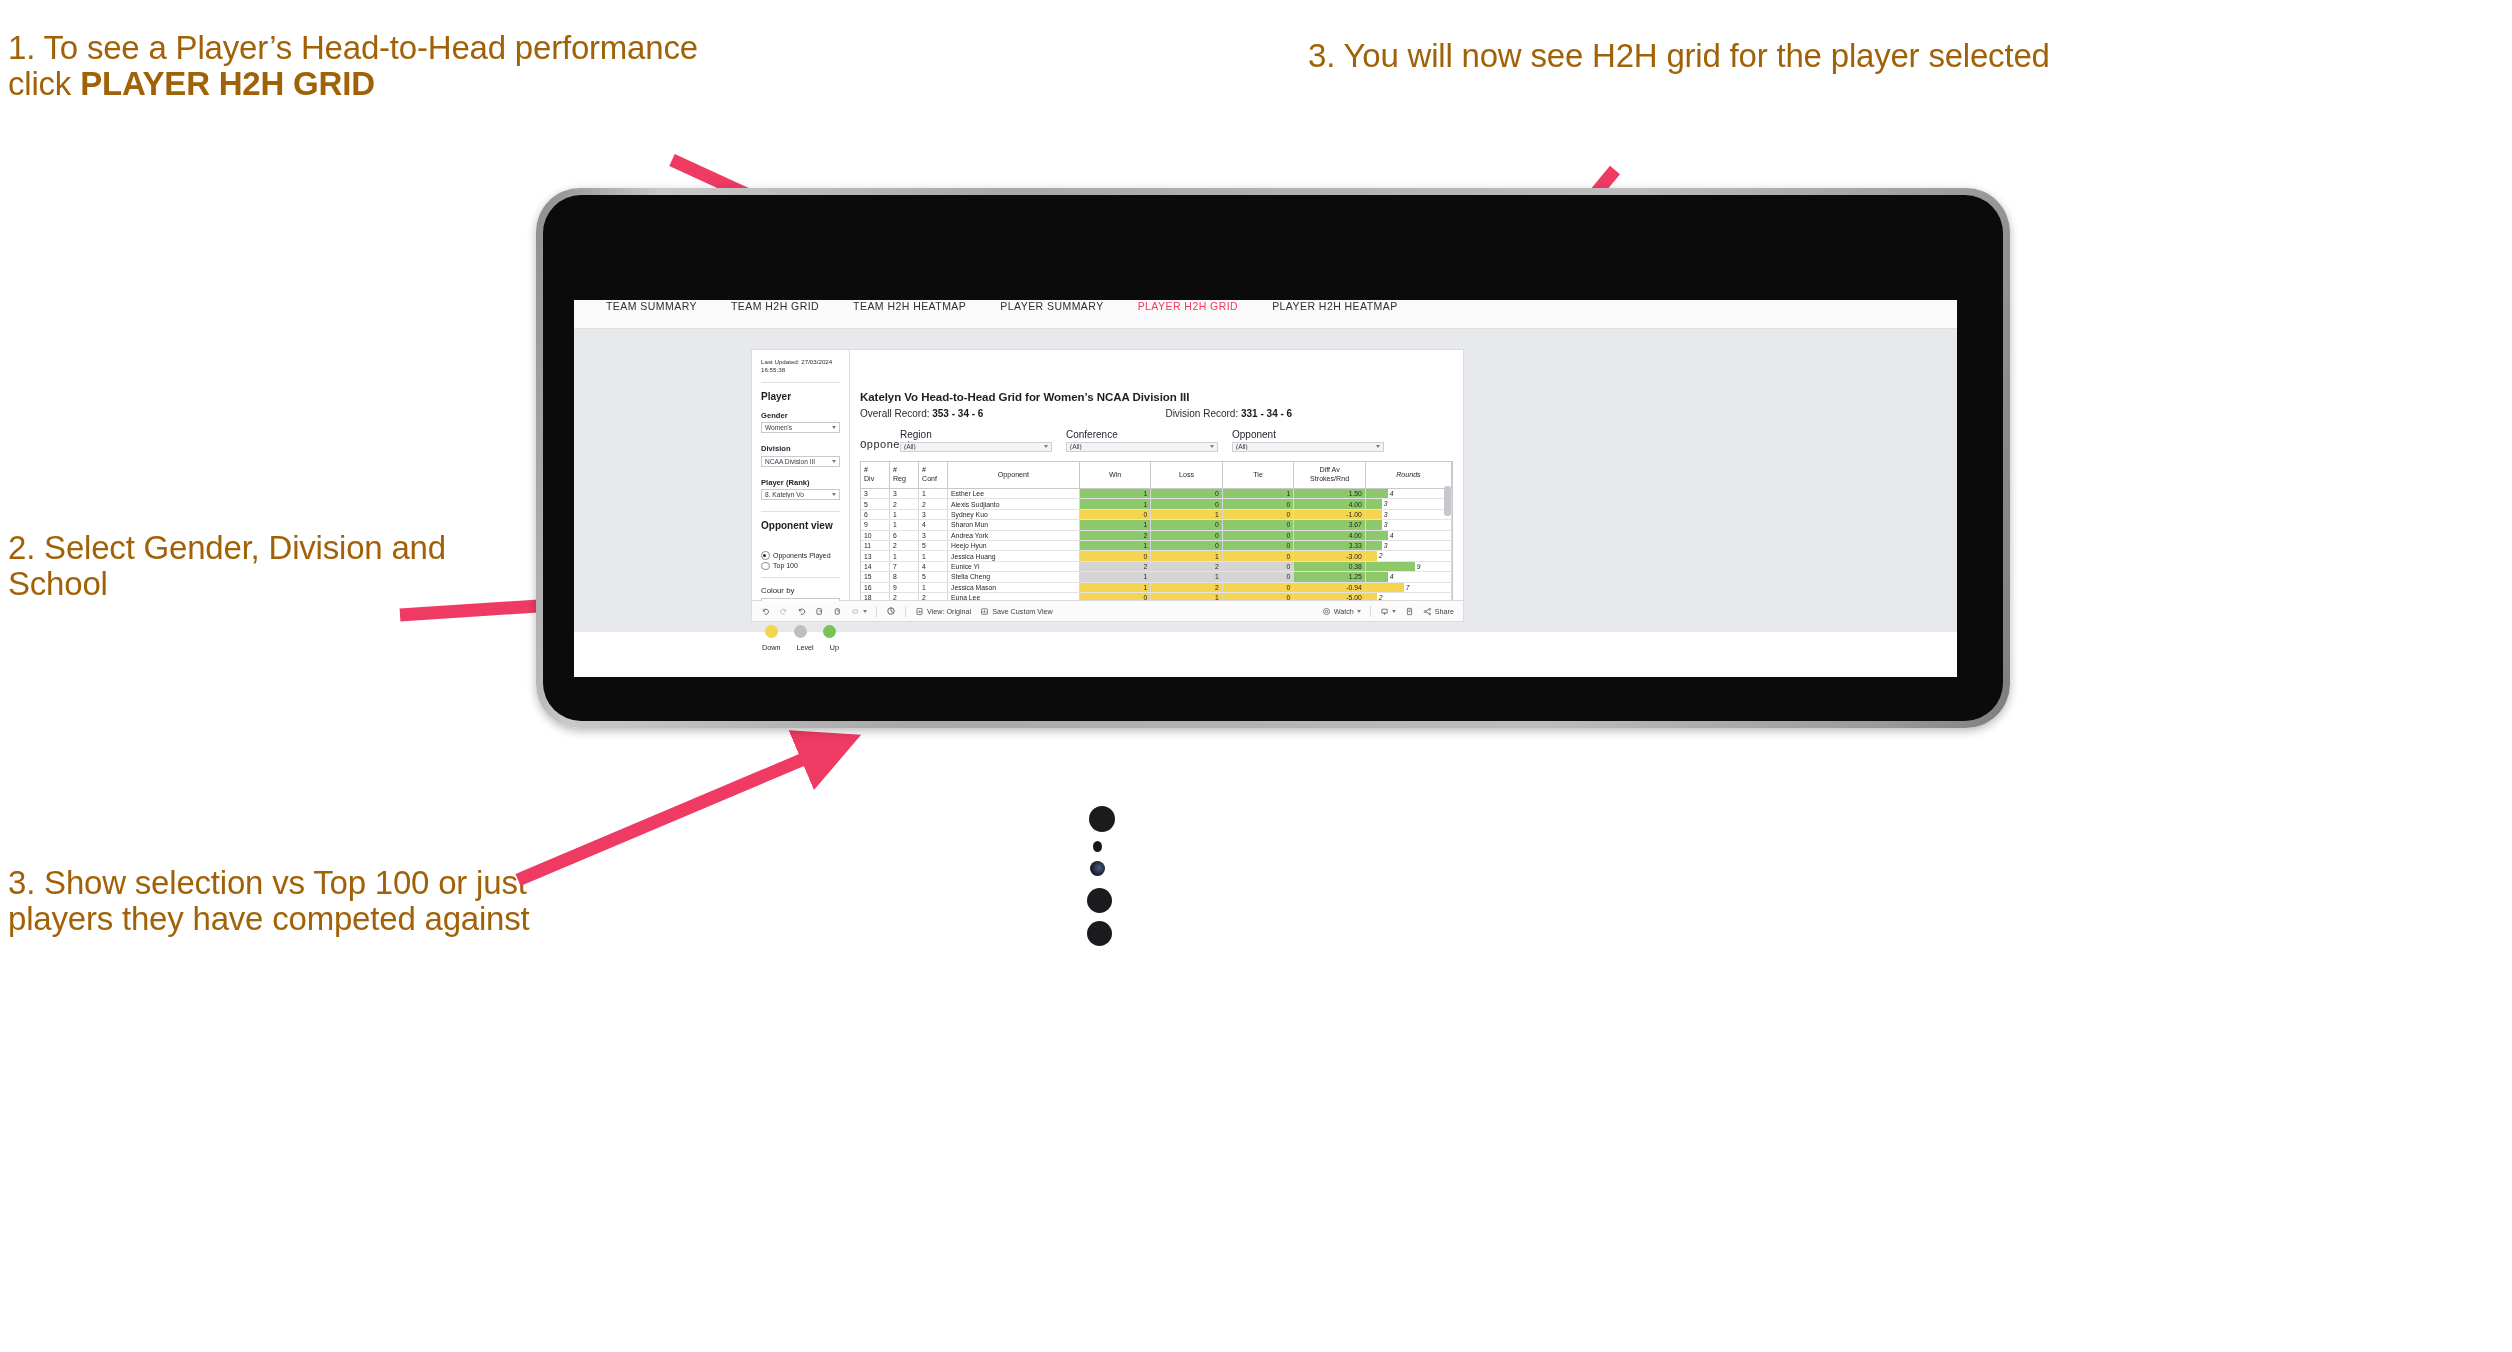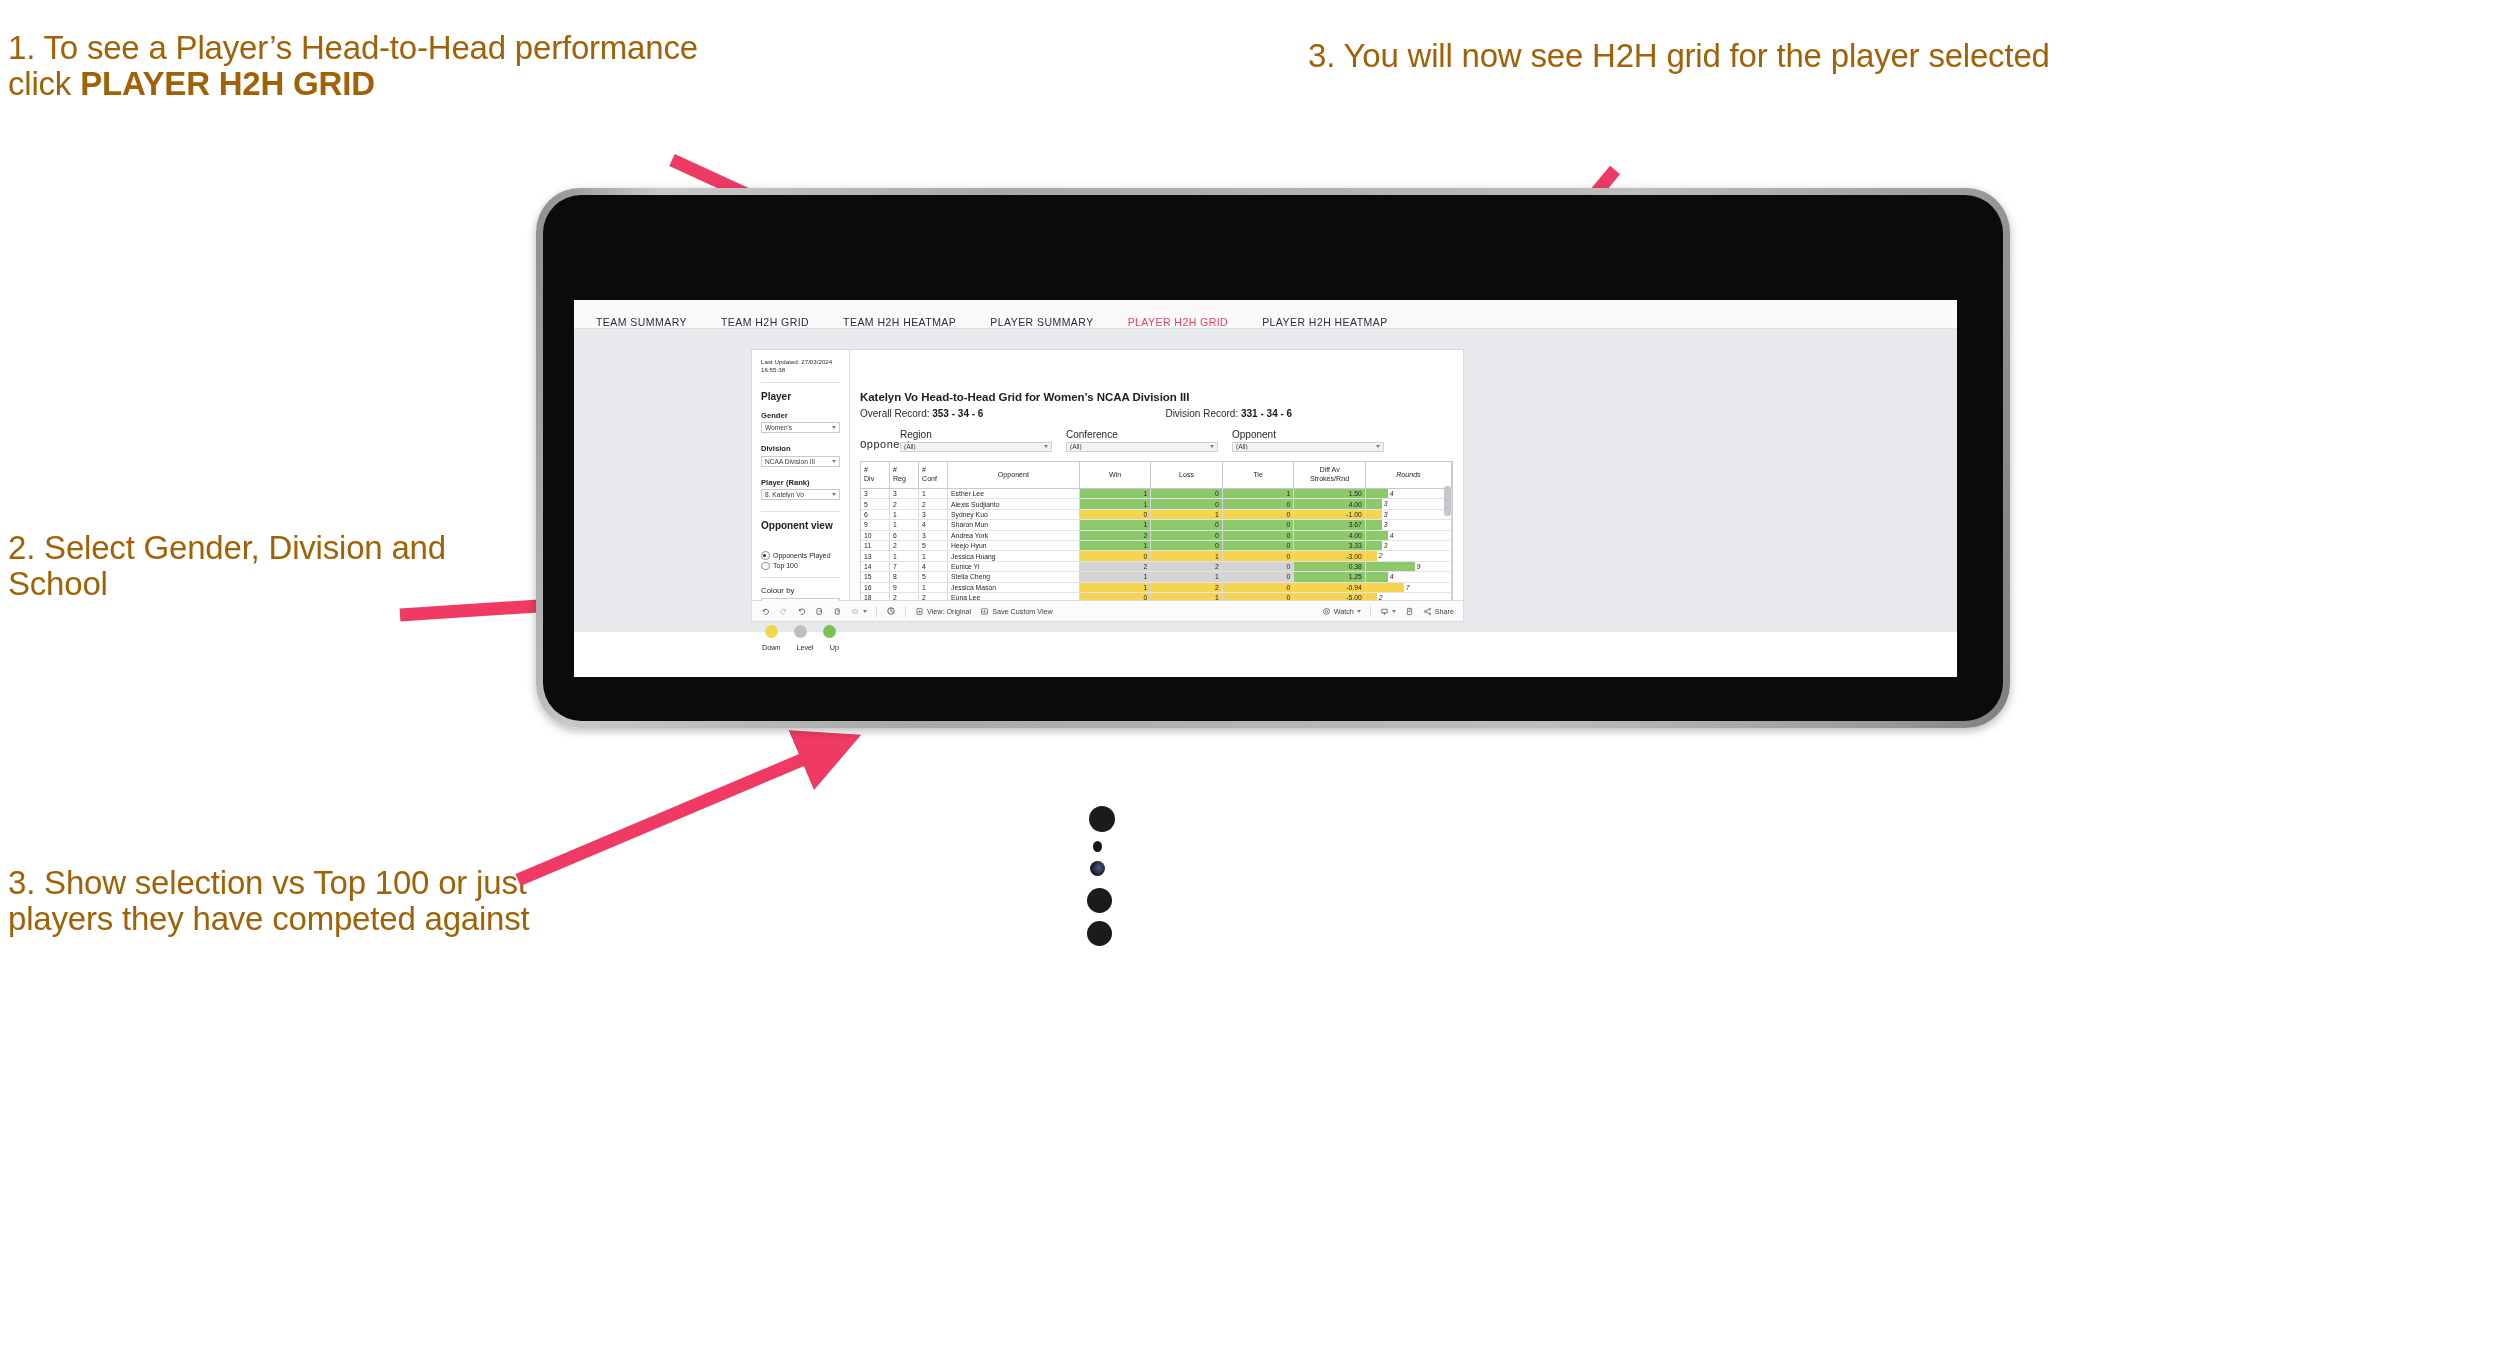--- a/index.html
+++ b/index.html
@@ -149,25 +149,25 @@
     padding-right: 16px;
     font-size: 10.5px;
     color: #33333b;
     gap: 7px;
   }
   .header-right .sep { color: #b9b9bf; }
 
   
   .sub-nav {
     display: flex;
-    align-items: flex-end;
+    align-items: flex-start;
     height: 28px;
     background: #fafafb;
     border-bottom: 1px solid #dedee1;
-    padding-left: 22px;
+    padding-left: 32px;
     gap: 34px;
   }
   .sub-nav a {
     font-size: 10.5px;
     letter-spacing: 0.45px;
     color: #2d2d35;
     text-decoration: none;
     white-space: nowrap;
   }
   .sub-nav a.active { color: #ef3b63; }

